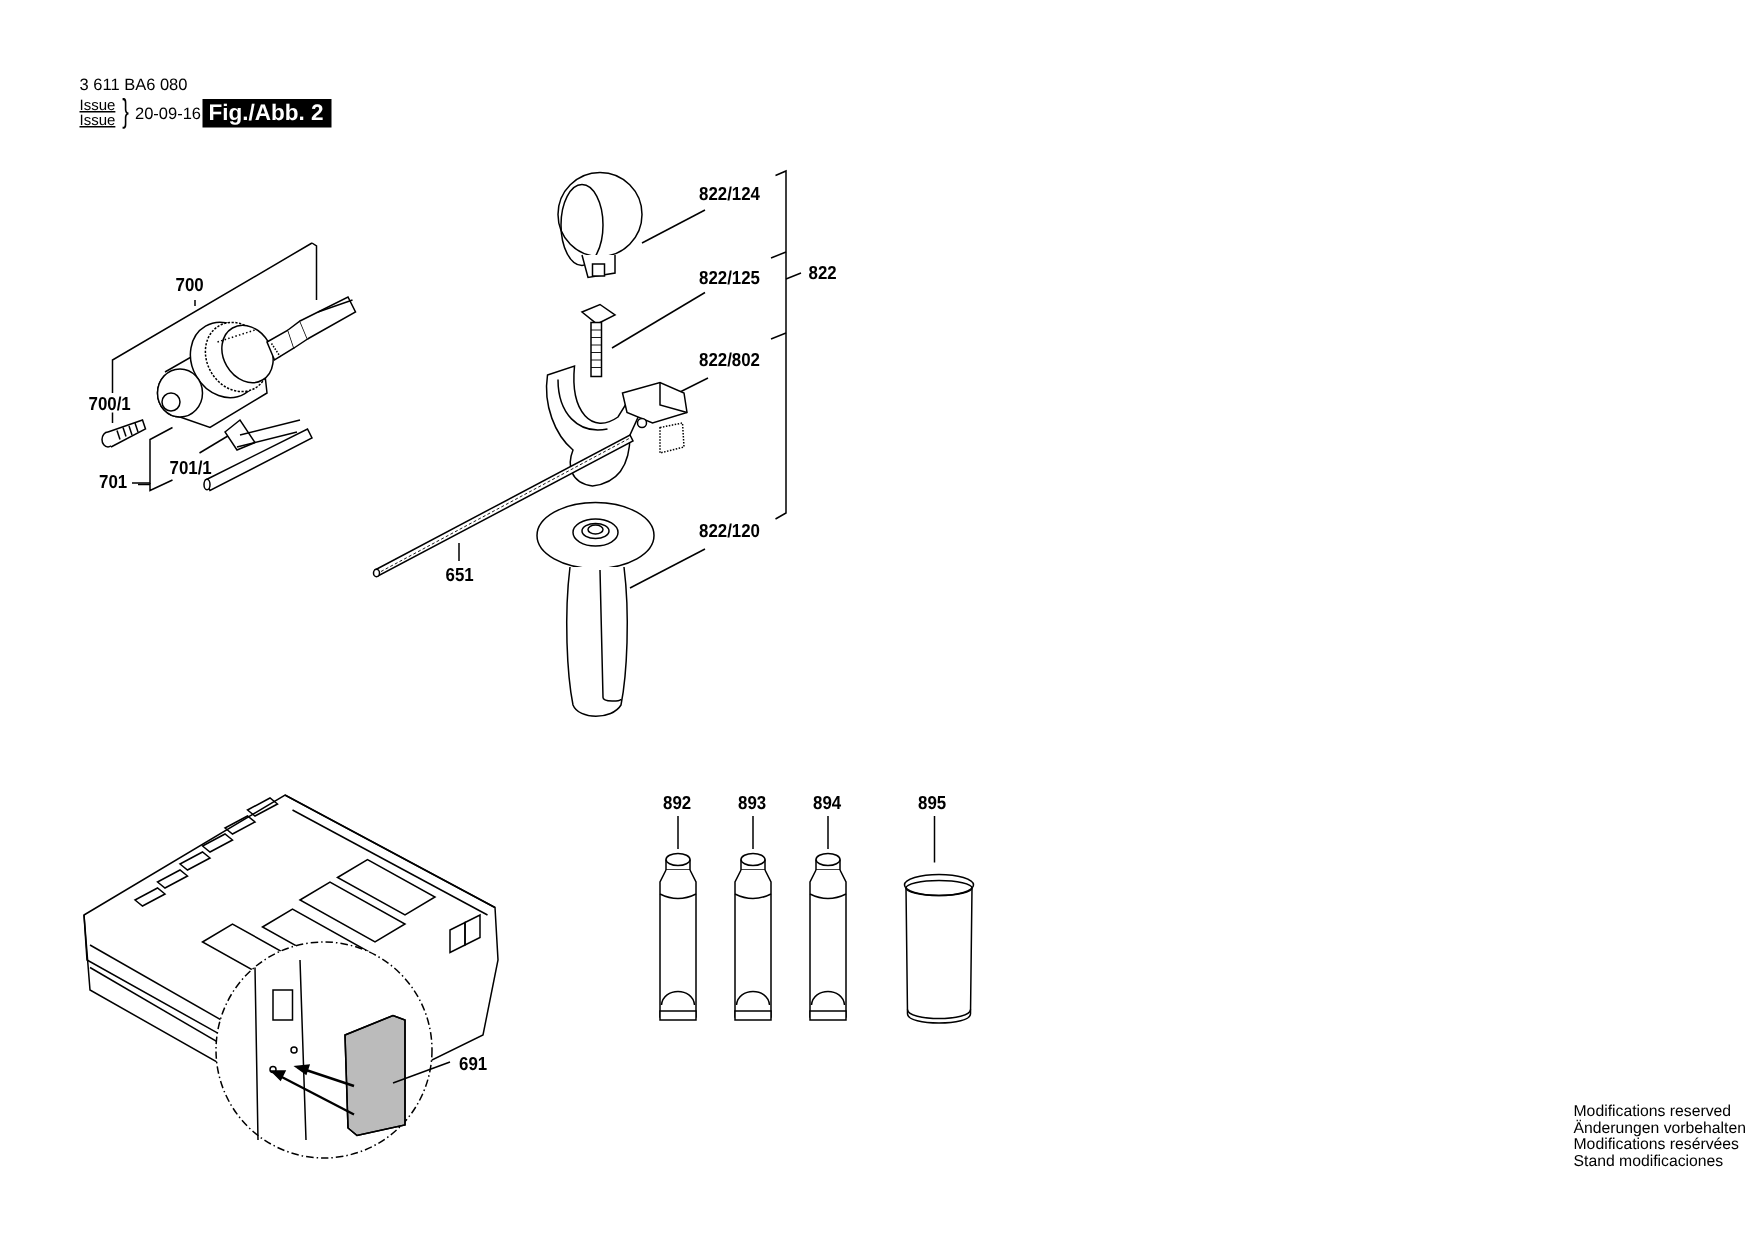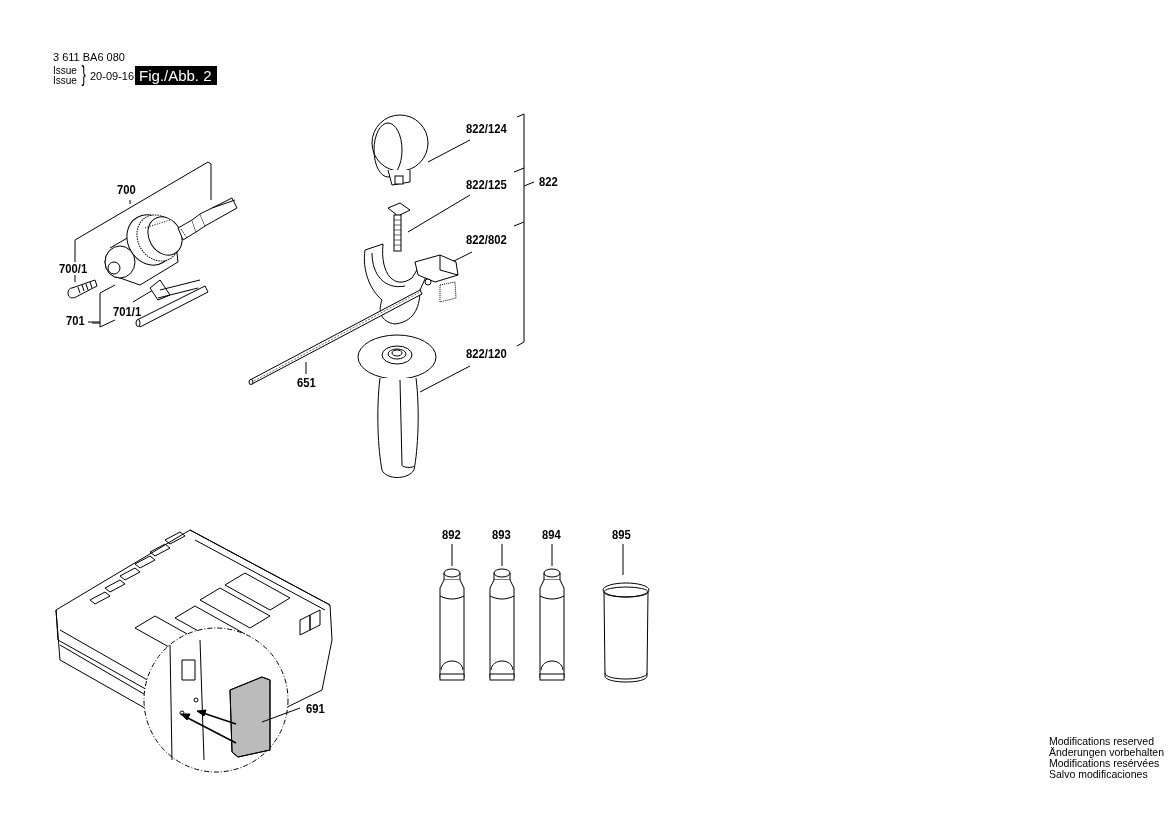--- a/index.html
+++ b/index.html
@@ -1,23 +1,23 @@
 <!DOCTYPE html>
 <html><head>
 <meta charset="utf-8">
 <style>
   html, body { margin:0; padding:0; background:#fff; }
   body { width:1169px; height:826px; position:relative; overflow:hidden;
          font-family:"Liberation Sans", sans-serif; color:#000; }
   .abs { position:absolute; }
   .docno { left:53px; top:51px; font-size:11px;text-align:center; }
-  .issue { left:53px; top:66px; font-size:10px; line-height:10px; }
+  .issue { left:53px; top:66px; font-size:10px; line-height:10px;text-decoration:underline; }
   .brace { left:80px; top:63px; font-size:22px; font-weight:300; line-height:22px; transform:scaleX(0.6); }
   .date { left:90px; top:70px; font-size:11px; }
-  .figtag { left:135px; top:66px; background:#000; color:#fff; font-weight:normal;
+  .figtag { left:135px; top:66px; background:#000; color:#fff; font-weight:bold;
             font-size:15px; padding:1px 5px 1px 4px; line-height:17px; }
   .lbl { font-weight:bold; font-size:12.5px; font-family:"Liberation Sans", sans-serif;
          transform:scaleX(0.9); transform-origin:left top; }
   .footer { left:1049px; top:736px; font-size:10.5px; line-height:11px; }
   svg.drawing { position:absolute; left:0; top:0; }
 </style>
 </head>
 <body>
 
 <div class="abs docno">3 611 BA6 080</div>
@@ -219,14 +219,14 @@
 <div class="abs lbl" style="left:492px;top:528px">893</div>
 <div class="abs lbl" style="left:542px;top:528px">894</div>
 <div class="abs lbl" style="left:612px;top:528px">895</div>
 
 <div class="abs lbl" style="left:306px;top:702px">691</div>
 
 <div class="abs footer">
   <div>Modifications reserved</div>
   <div>Änderungen vorbehalten</div>
   <div>Modifications resérvées</div>
-  <div>Salvo modificaciones</div>
+  <div>Stand modificaciones</div>
 </div>
 
 </body></html>

